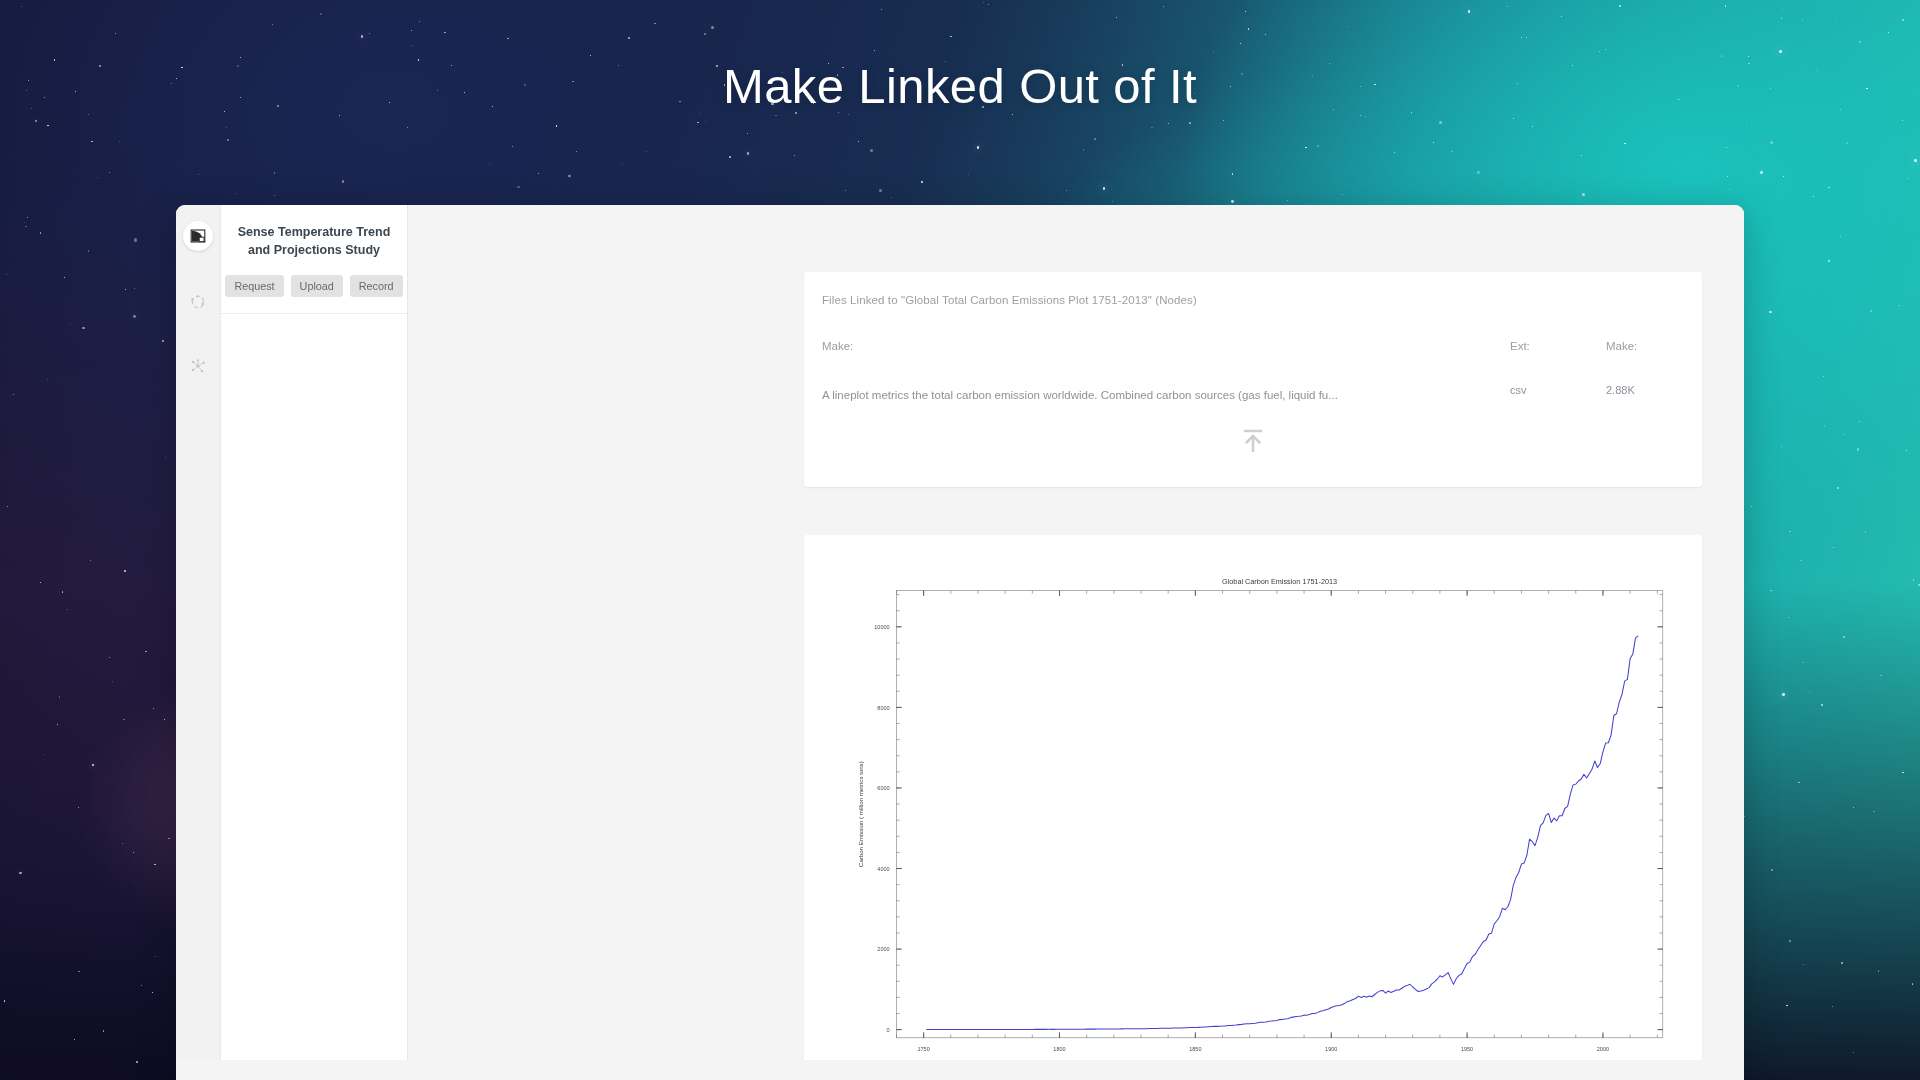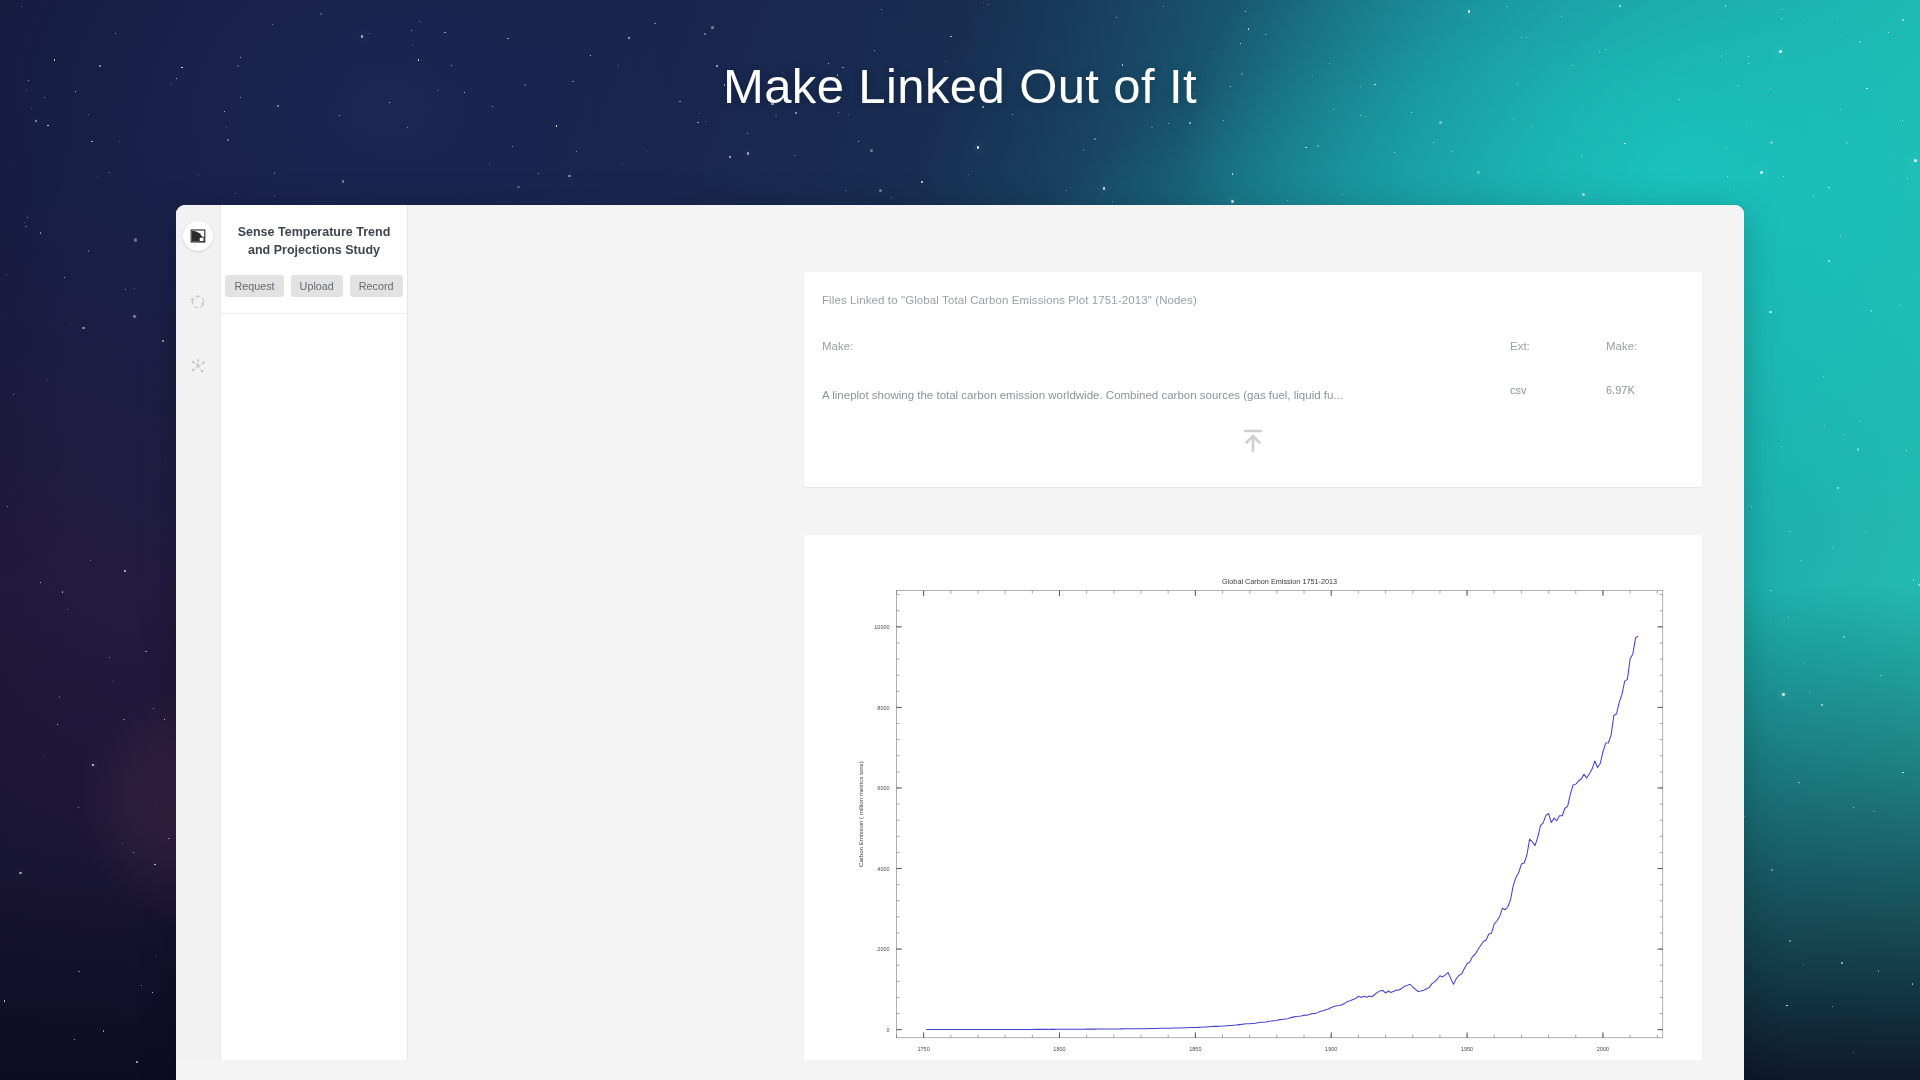--- a/index.html
+++ b/index.html
@@ -931,24 +931,24 @@
 
         <div id="files-table">
           <div class="tbl-head">
             <div class="col-name">Make:</div>
             <div class="col-ext">Ext:</div>
             <div class="col-size">Make:</div>
           </div>
 
           <div class="tbl-row">
             <div class="col-name">
-              <div class="file-desc">A lineplot showing the total carbon emission worldwide. Combined carbon sources (gas fuel, liquid fu...</div>
+              <div class="file-desc">A lineplot metrics the total carbon emission worldwide. Combined carbon sources (gas fuel, liquid fu...</div>
             </div>
             <div class="col-ext cell-sm">csv</div>
-            <div class="col-size cell-sm">6.97K</div>
+            <div class="col-size cell-sm">2.88K</div>
           </div>
         </div>
 
         <div id="upload-zone">
           <span>
             <svg width="24" height="26" viewBox="0 0 24 26">
               <g stroke="#cfcfcf" stroke-width="2.6" stroke-linecap="round" fill="none">
                 <path d="M4 4 H20"></path>
                 <path d="M12 24 V9"></path>
                 <path d="M5.5 15.5 L12 9 L18.5 15.5"></path>

